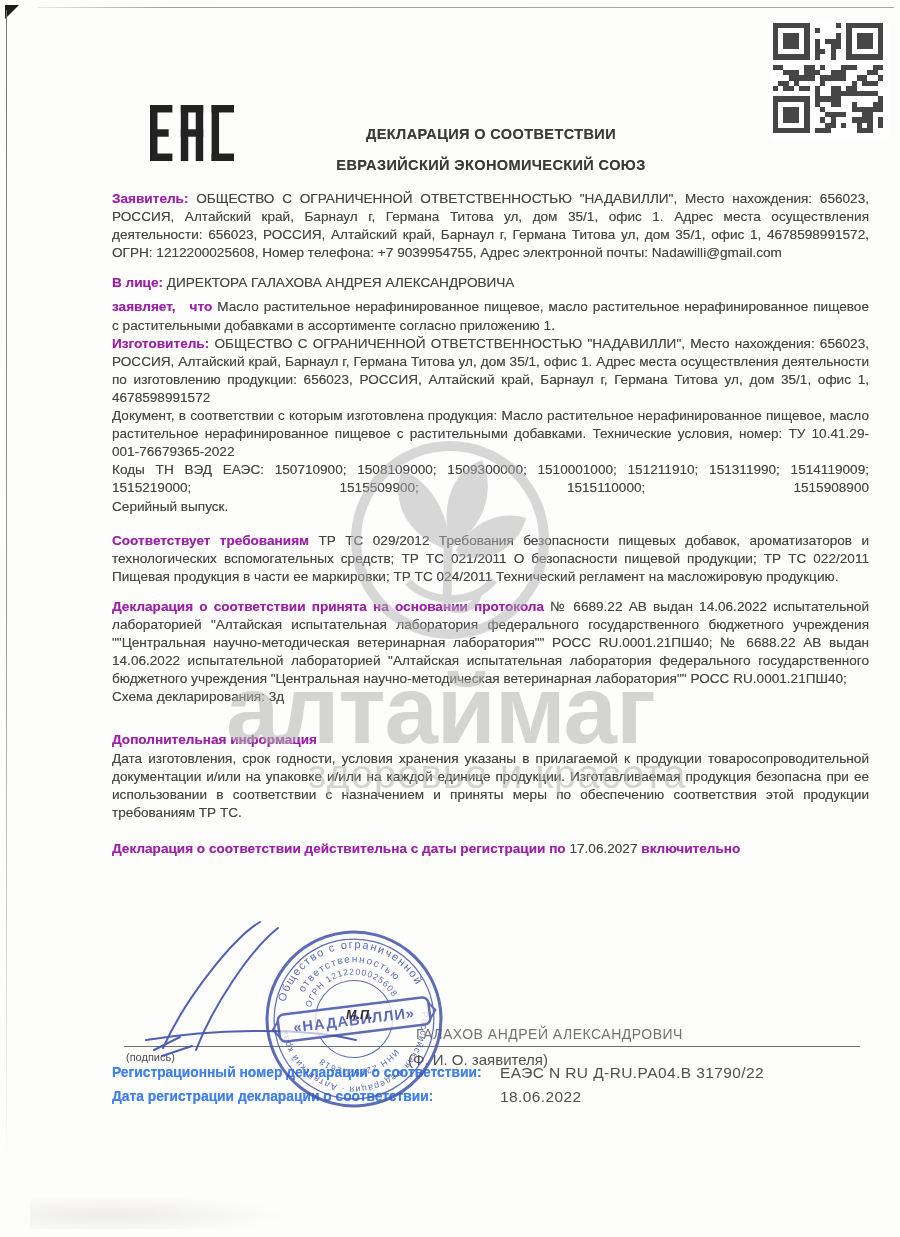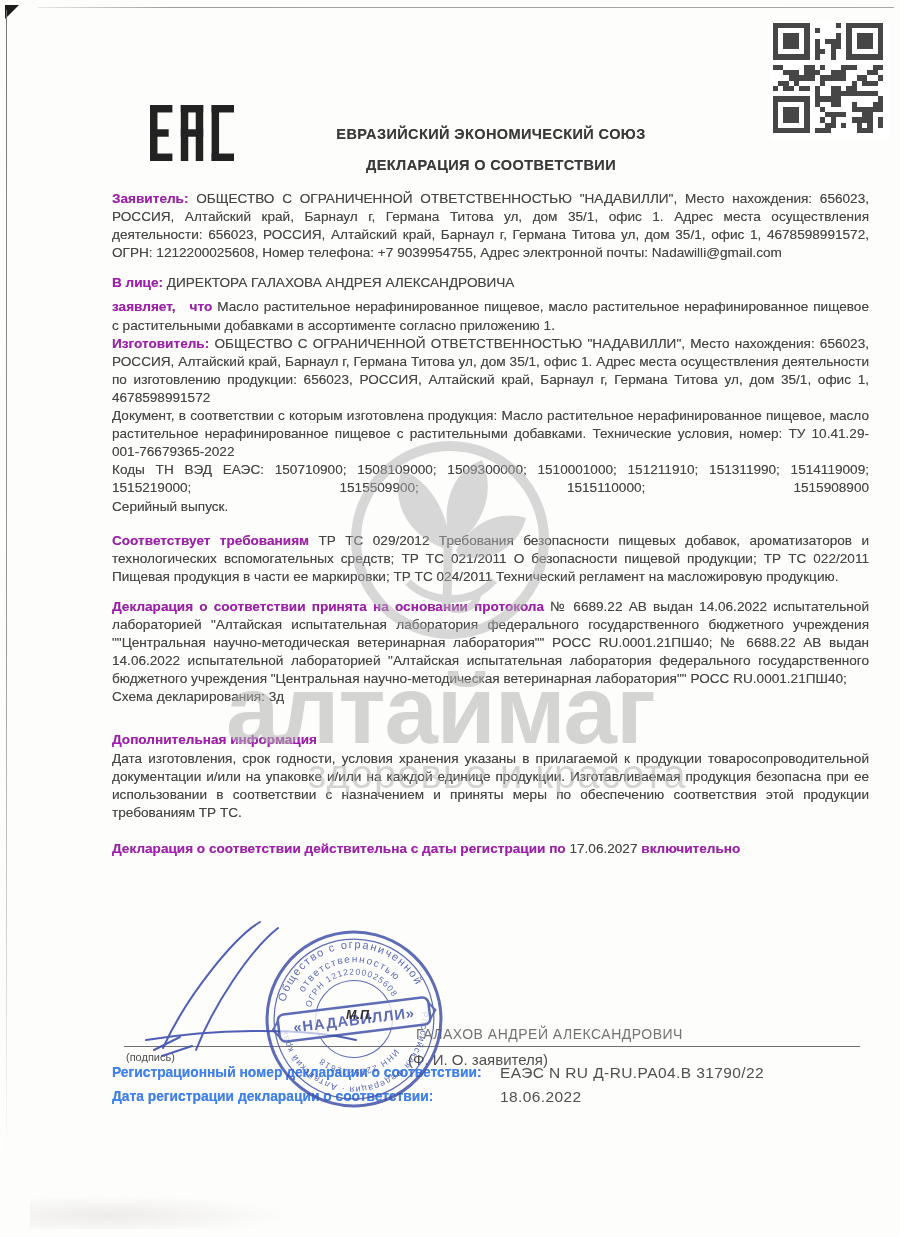--- a/index.html
+++ b/index.html
@@ -233,22 +233,22 @@
           <rect x="9" y="20" width="1" height="1"></rect>
           <rect x="10" y="20" width="1" height="1"></rect>
           <rect x="16" y="20" width="1" height="1"></rect>
           <rect x="17" y="20" width="1" height="1"></rect>
           <rect x="18" y="20" width="1" height="1"></rect>
         </g>
     </svg>
   </div>
 
   <div class="hdr">
+    <div>ДЕКЛАРАЦИЯ О СООТВЕТСТВИИ</div>
     <div>ЕВРАЗИЙСКИЙ ЭКОНОМИЧЕСКИЙ СОЮЗ</div>
-    <div>ДЕКЛАРАЦИЯ О СООТВЕТСТВИИ</div>
   </div>
 
   <div class="doc">
     <p class="mb12"><b>Заявитель:</b> <span>ОБЩЕСТВО С ОГРАНИЧЕННОЙ ОТВЕТСТВЕННОСТЬЮ "НАДАВИЛЛИ", Место нахождения: 656023, РОССИЯ, Алтайский край, Барнаул г, Германа Титова ул, дом 35/1, офис 1. Адрес места осуществления деятельности: 656023, РОССИЯ, Алтайский край, Барнаул г, Германа Титова ул, дом 35/1, офис 1, 4678598991572, ОГРН: 1212200025608, Номер телефона: +7 9039954755, Адрес электронной почты: Nadawilli@gmail.com</span></p>
 
     <p class="mb6"><b>В лице:</b> <span>ДИРЕКТОРА ГАЛАХОВА  АНДРЕЯ АЛЕКСАНДРОВИЧА</span></p>
 
     <p><b>заявляет,</b><b class="gapword">что</b> <span>Масло растительное нерафинированное пищевое, масло растительное нерафинированное пищевое с растительными добавками в ассортименте согласно приложению 1.</span></p>
 
     <p><b>Изготовитель:</b> <span>ОБЩЕСТВО С ОГРАНИЧЕННОЙ ОТВЕТСТВЕННОСТЬЮ "НАДАВИЛЛИ", Место нахождения: 656023, РОССИЯ, Алтайский край, Барнаул г, Германа Титова ул, дом 35/1, офис 1. Адрес места осуществления деятельности по изготовлению продукции: 656023, РОССИЯ, Алтайский край, Барнаул г, Германа Титова ул, дом 35/1, офис 1, 4678598991572</span></p>

